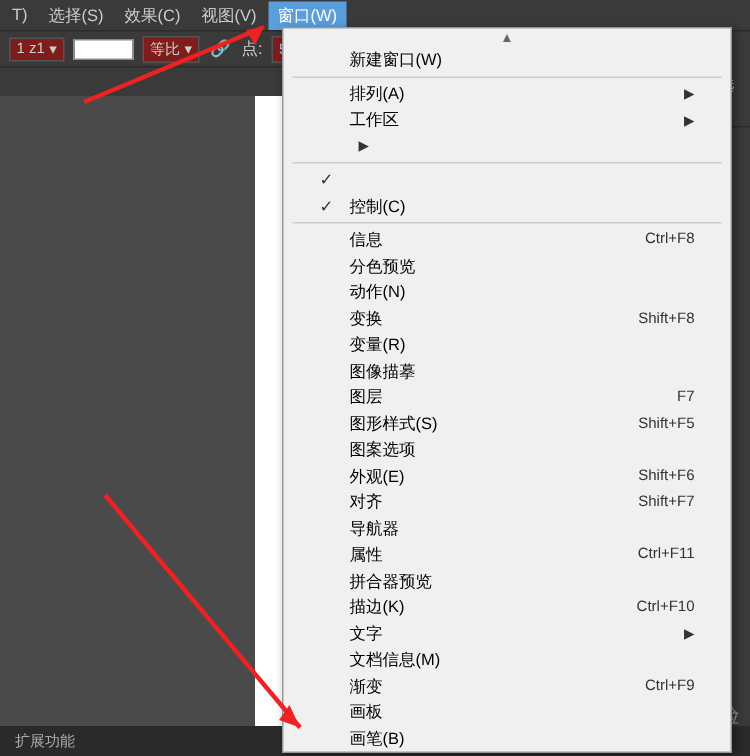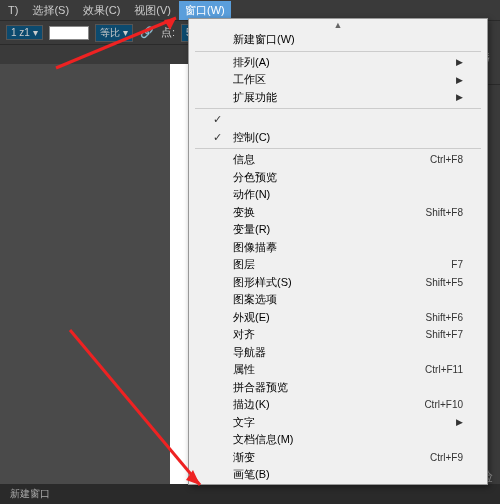--- a/index.html
+++ b/index.html
@@ -2,21 +2,21 @@
 <html><head>
 <meta charset="utf-8">
 <style>
 * { margin: 0; padding: 0; box-sizing: border-box; }
 body { width: 500px; height: 504px; background: #4a4a4a; font-family: "Microsoft YaHei", SimSun, sans-serif; font-size: 11px; color: #ccc; overflow: hidden; position: relative; }
 .menubar { height: 20px; background: #3a3a3a; display: flex; align-items: center; padding: 0 2px; gap: 2px; }
 .menu-item { padding: 2px 6px; color: #ccc; cursor: pointer; }
 .menu-item.active { background: #5a9edb; color: #fff; }
 .toolbar { height: 24px; background: #3a3a3a; display: flex; align-items: center; padding: 0 6px; gap: 6px; border-top: 1px solid #2a2a2a; }
 .stroke-swatch { width: 40px; height: 14px; background: #fff; border: 1px solid #888; }
-.dropdown { background: #0c4a6e; color: #ccc; padding: 1px 4px; border: 1px solid #555; font-size: 10px; display: flex; align-items: center; gap: 3px; }
+.dropdown { background: #7f1d1d; color: #ccc; padding: 1px 4px; border: 1px solid #555; font-size: 10px; display: flex; align-items: center; gap: 3px; }
 .tool-icon { width: 16px; height: 16px; display: flex; align-items: center; justify-content: center; color: #ccc; }
 .subbar { height: 20px; background: #3a3a3a; border-top: 1px solid #2a2a2a; }
 .canvas-area { position: absolute; top: 64px; left: 20px; right: 0; bottom: 20px; background: #4a4a4a; }
 .canvas { position: absolute; top: 0; left: 150px; width: 280px; height: 100%; background: #fff; }
 .side-panel { position: absolute; right: 0; top: 44px; bottom: 0; width: 30px; background: #3a3a3a; }
 .side-label { color: #ccc; font-size: 10px; padding: 6px 4px; border-bottom: 1px solid #2a2a2a; }
 .statusbar { position: absolute; bottom: 0; left: 0; right: 0; height: 20px; background: #2a2a2a; display: flex; align-items: center; padding: 0 10px; color: #aaa; font-size: 10px; }
 
 .dropdown-menu { position: absolute; top: 18px; left: 188px; width: 300px; background: #f0f0f0; border: 1px solid #999; box-shadow: 2px 2px 6px rgba(0,0,0,0.4); z-index: 100; color: #000; max-height: 486px; overflow: hidden; }
 .menu-row { display: flex; align-items: center; height: 17.5px; padding: 0 24px; }
@@ -82,21 +82,20 @@
       <span class="menu-label">排列(A)</span>
       <span class="menu-arrow">▶</span>
     </div>
     <div class="menu-row">
       <span class="menu-check"></span>
       <span class="menu-label">工作区</span>
       <span class="menu-arrow">▶</span>
     </div>
     <div class="menu-row">
       <span class="menu-check"></span>
-      <span class="menu-label">扩展功能</span>
       <span class="menu-arrow">▶</span>
     </div>
     <div class="menu-sep"></div>
     <div class="menu-row">
       <span class="menu-check">✓</span>
     </div>
     <div class="menu-row">
       <span class="menu-check">✓</span>
       <span class="menu-label">控制(C)</span>
     </div>
@@ -178,26 +177,30 @@
       <span class="menu-check"></span>
       <span class="menu-label">文档信息(M)</span>
     </div>
     <div class="menu-row">
       <span class="menu-check"></span>
       <span class="menu-label">渐变</span>
       <span class="menu-shortcut">Ctrl+F9</span>
     </div>
     <div class="menu-row">
       <span class="menu-check"></span>
+      <span class="menu-label">画板</span>
+    </div>
+    <div class="menu-row">
+      <span class="menu-check"></span>
       <span class="menu-label">画笔(B)</span>
     </div>
   </div>
 
 <div class="statusbar">
-  <span>新建窗口</span>
+  <span>扩展功能</span>
 </div>
 
 <div class="red-arrow" style="top:18px; left:56px;">
   <svg width="130" height="50">
       <line x1="0" y1="50" x2="120" y2="0" stroke="#e22" stroke-width="3"></line>
       <polygon points="120,0 108,2 114,12" fill="#e22"></polygon>
     </svg>
 </div>
 
 <div class="red-arrow" style="top:330px; left:70px;">

